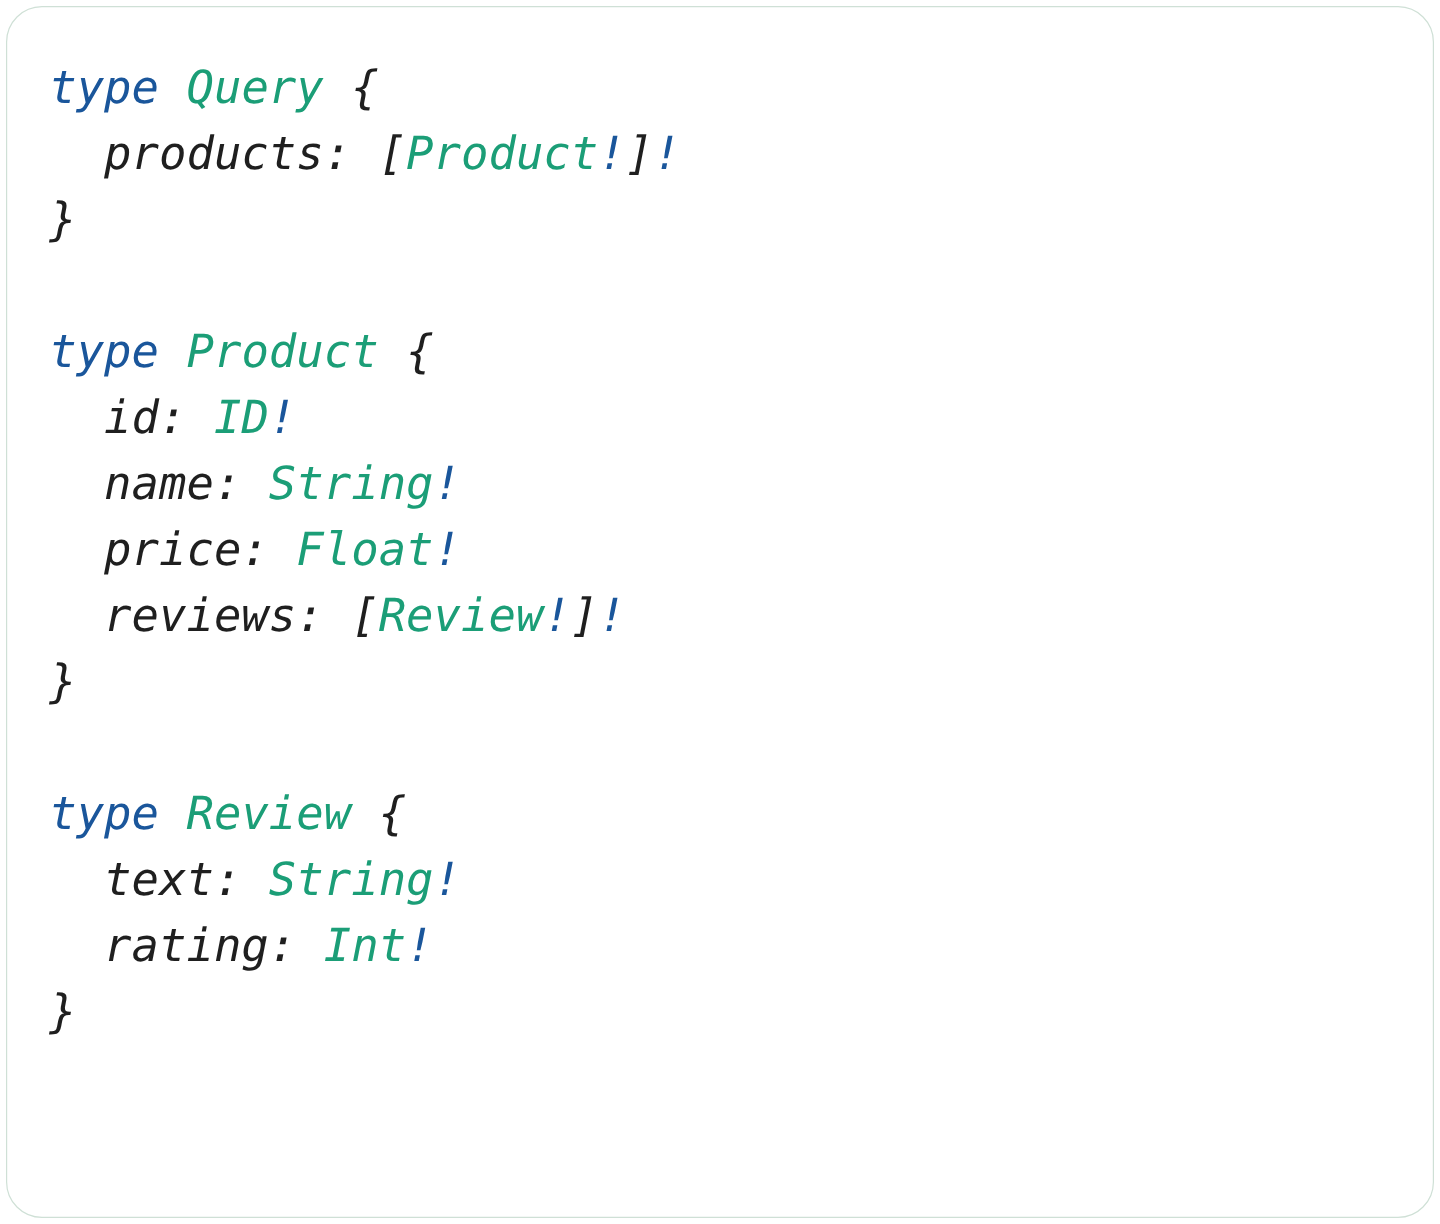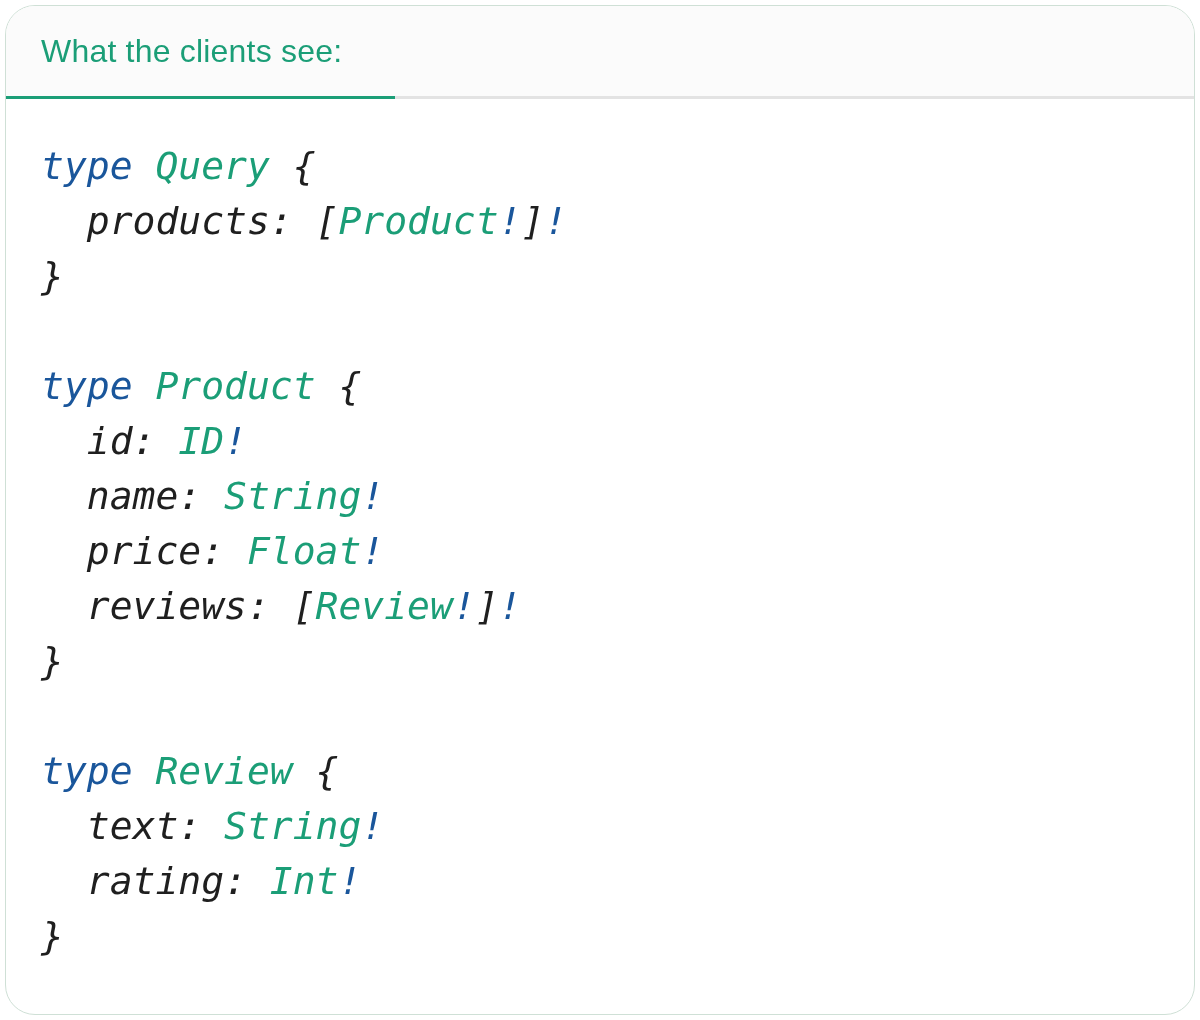--- a/index.html
+++ b/index.html
@@ -60,18 +60,14 @@
     min-height: 55px;
   }
   .tok-kw { color: var(--blue, #1a569b); }
   .tok-ty { color: var(--green, #1b9e77); }
   .tok-pl { color: var(--code-text, #1f1f1f); }
 </style>
 </head>
 <body>
 
 <div class="card">
-  <div class="card-header">
-    <span class="header-label">What the clients see:</span>
-    <span class="tab-underline"></span>
-  </div>
   <pre class="code" id="code-block"><div class="code-line"><span class="tok-kw">type</span><span class="tok-pl"> </span><span class="tok-ty">Query</span><span class="tok-pl"> {</span></div><div class="code-line"><span class="tok-pl">  products: [</span><span class="tok-ty">Product</span><span class="tok-kw">!</span><span class="tok-pl">]</span><span class="tok-kw">!</span></div><div class="code-line"><span class="tok-pl">}</span></div><div class="code-line"></div><div class="code-line"><span class="tok-kw">type</span><span class="tok-pl"> </span><span class="tok-ty">Product</span><span class="tok-pl"> {</span></div><div class="code-line"><span class="tok-pl">  id: </span><span class="tok-ty">ID</span><span class="tok-kw">!</span></div><div class="code-line"><span class="tok-pl">  name: </span><span class="tok-ty">String</span><span class="tok-kw">!</span></div><div class="code-line"><span class="tok-pl">  price: </span><span class="tok-ty">Float</span><span class="tok-kw">!</span></div><div class="code-line"><span class="tok-pl">  reviews: [</span><span class="tok-ty">Review</span><span class="tok-kw">!</span><span class="tok-pl">]</span><span class="tok-kw">!</span></div><div class="code-line"><span class="tok-pl">}</span></div><div class="code-line"></div><div class="code-line"><span class="tok-kw">type</span><span class="tok-pl"> </span><span class="tok-ty">Review</span><span class="tok-pl"> {</span></div><div class="code-line"><span class="tok-pl">  text: </span><span class="tok-ty">String</span><span class="tok-kw">!</span></div><div class="code-line"><span class="tok-pl">  rating: </span><span class="tok-ty">Int</span><span class="tok-kw">!</span></div><div class="code-line"><span class="tok-pl">}</span></div></pre>
 </div>
 
 </body></html>

